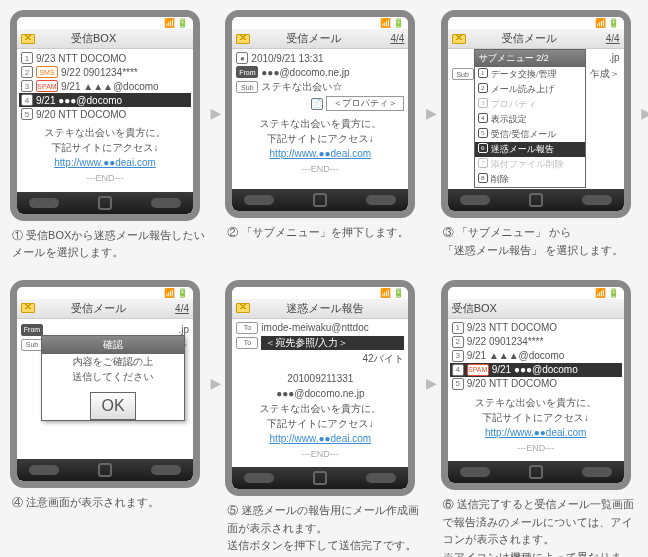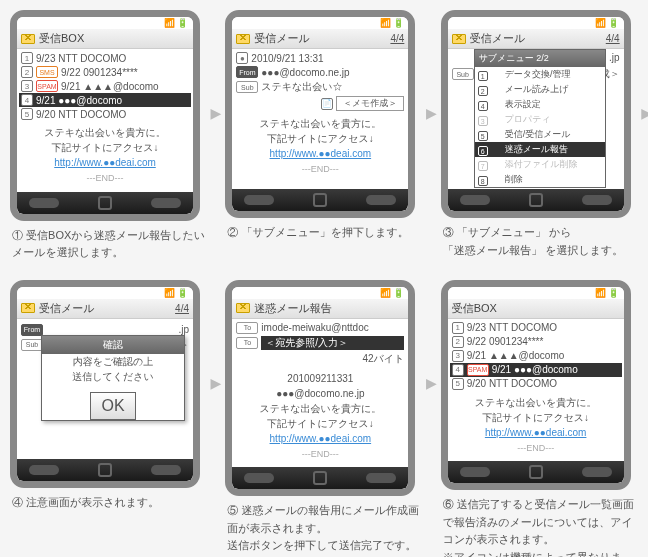--- a/index.html
+++ b/index.html
@@ -3,21 +3,21 @@
 <meta charset="utf-8">
 <style>
 *{margin:0;padding:0;box-sizing:border-box;}
 body{background:#f5f5f5;font-family:"MS PGothic","Hiragino Kaku Gothic Pro",sans-serif;font-size:11px;color:#333;padding:10px;}
 .grid{display:grid;grid-template-columns:repeat(3,1fr);gap:12px 18px;max-width:648px;}
 .cell{display:flex;flex-direction:column;position:relative;}
 .arrow{position:absolute;right:-14px;top:95px;color:#bbb;font-size:14px;}
 .phone{width:190px;border:3px solid #888;border-radius:14px;background:#888;padding:4px;overflow:hidden;}
 .screen{background:#fff;border-radius:6px;overflow:hidden;}
 .statusbar{display:flex;justify-content:flex-end;align-items:center;background:#fff;padding:1px 4px;font-size:9px;color:#666;gap:2px;}
-.titlebar{display:flex;align-items:center;background:linear-gradient(#f5f5f5,#e0e0e0);padding:2px 4px;border-bottom:1px solid #ccc;}
+.titlebar{display:flex;align-items:center;background:linear-gradient(#f5f5f5,#e0e0e0);padding:2px 4px;border-bottom:1px solid #ccc;gap:32px;}
 .mail-icon{width:14px;height:10px;background:#ffd966;border:1px solid #c9a000;border-radius:1px;position:relative;margin-right:4px;flex-shrink:0;}
 .mail-icon::after{content:"";position:absolute;top:0;left:0;right:0;height:5px;background:linear-gradient(135deg,transparent 45%,#c9a000 45%,#c9a000 55%,transparent 55%),linear-gradient(-135deg,transparent 45%,#c9a000 45%,#c9a000 55%,transparent 55%);}
 .title{flex:1;font-size:11px;color:#444;}
 .counter{font-size:10px;color:#555;text-decoration:underline;}
 .content{padding:2px;min-height:140px;font-size:10px;color:#555;position:relative;}
 .row{display:flex;align-items:center;padding:1px 2px;gap:3px;}
 .row.sel{background:#333;color:#fff;}
 .numbox{width:12px;height:12px;border:1px solid #777;border-radius:2px;display:flex;align-items:center;justify-content:center;font-size:8px;color:#777;background:#fff;flex-shrink:0;}
 .badge{width:22px;height:12px;border:1px solid #999;border-radius:2px;font-size:7px;display:flex;align-items:center;justify-content:center;background:#fff;color:#666;flex-shrink:0;}
 .badge.sms{color:#e67e22;border-color:#e67e22;}
@@ -28,23 +28,23 @@
 .rowtext{flex:1;white-space:nowrap;overflow:hidden;}
 .bodytext{text-align:center;padding:4px 2px;font-size:10px;line-height:1.5;}
 .link{color:#3b8cd6;text-decoration:underline;}
 .end{color:#aaa;font-size:9px;}
 .memo{border:1px solid #999;padding:0 6px;font-size:9px;}
 .bottombar{display:flex;justify-content:space-between;align-items:center;background:linear-gradient(#3a3a3a,#1a1a1a);padding:4px 12px;border-radius:0 0 6px 6px;}
 .bbtn{width:30px;height:10px;background:#555;border-radius:5px;}
 .bhome{width:14px;height:14px;border:2px solid #666;border-radius:3px;}
 .caption{font-size:11px;color:#555;line-height:1.6;padding:6px 2px;}
 .caption .num{display:inline;}
-.submenu{position:absolute;top:0;left:26px;background:#fff;border:1px solid #666;font-size:9px;width:132px;z-index:5;}
+.submenu{position:absolute;top:0;left:26px;background:#fff;border:1px solid #666;font-size:9px;width:112px;z-index:5;}
 .submenu-title{background:linear-gradient(#888,#666);color:#fff;padding:2px 4px;display:flex;justify-content:space-between;}
-.submenu-row{display:flex;align-items:flex-end;padding:1px 3px;gap:17px;color:#555;}
+.submenu-row{display:flex;align-items:flex-start;padding:1px 3px;gap:3px;color:#555;font-family:Liberation Serif, serif;}
 .submenu-row.sel{background:#333;color:#fff;}
 .submenu-row.dis{color:#bbb;}
 .sm-num{width:10px;height:10px;border:1px solid currentColor;border-radius:2px;font-size:7px;display:flex;align-items:center;justify-content:center;}
 .dialog{position:absolute;top:16px;left:24px;width:144px;background:#fff;border:1px solid #666;z-index:5;box-shadow:2px 2px 4px rgba(0,0,0,.3);}
 .dialog-title{background:linear-gradient(#888,#666);color:#fff;text-align:center;padding:2px;font-size:10px;}
 .dialog-body{padding:0 8px;text-align:center;font-size:10px;line-height:1.5;}
 .dialog-btn{display:inline-block;border:1px solid #666;padding:1px 10px;margin-top:8px;background:linear-gradient(#fff,#ddd);font-size:16px;}
 .inv{background:#333;color:#fff;padding:0 4px;}
 </style>
 </head>
@@ -118,21 +118,21 @@
       <div class="row">
               <span class="badge from">From</span>
               <span class="rowtext">●●●@docomo.ne.jp</span>
             </div>
       <div class="row">
               <span class="badge sub">Sub</span>
               <span class="rowtext">ステキな出会い☆</span>
             </div>
       <div class="row" style="justify-content:flex-end">
               <span class="numbox">📄</span>
-              <span class="memo">＜メモ作成＞</span>
+              <span class="memo">＜プロパティ＞</span>
             </div>
       <div class="bodytext">ステキな出会いを貴方に。<br>下記サイトにアクセス↓<br><span class="link">http://www.●●deai.com</span><br><span class="end">---END---</span></div>
           </div>
         <div class="bottombar">
             <div class="bbtn"></div>
             <div class="bhome"></div>
             <div class="bbtn"></div>
           </div>
       </div>
     </div>
@@ -167,27 +167,27 @@
                 <span>サブメニュー 2/2</span>
               </div>
               <div class="submenu-row  ">
                 <span class="sm-num">1</span>
                 <span>データ交換/管理</span>
               </div>
               <div class="submenu-row  ">
                 <span class="sm-num">2</span>
                 <span>メール読み上げ</span>
               </div>
-              <div class="submenu-row  ">
-                <span class="sm-num">4</span>
-                <span>表示設定</span>
-              </div>
               <div class="submenu-row  dis">
                 <span class="sm-num">3</span>
                 <span>プロパティ</span>
+              </div>
+              <div class="submenu-row  ">
+                <span class="sm-num">4</span>
+                <span>表示設定</span>
               </div>
               <div class="submenu-row  ">
                 <span class="sm-num">5</span>
                 <span>受信/受信メール</span>
               </div>
               <div class="submenu-row sel ">
                 <span class="sm-num">6</span>
                 <span>迷惑メール報告</span>
               </div>
               <div class="submenu-row  dis">

